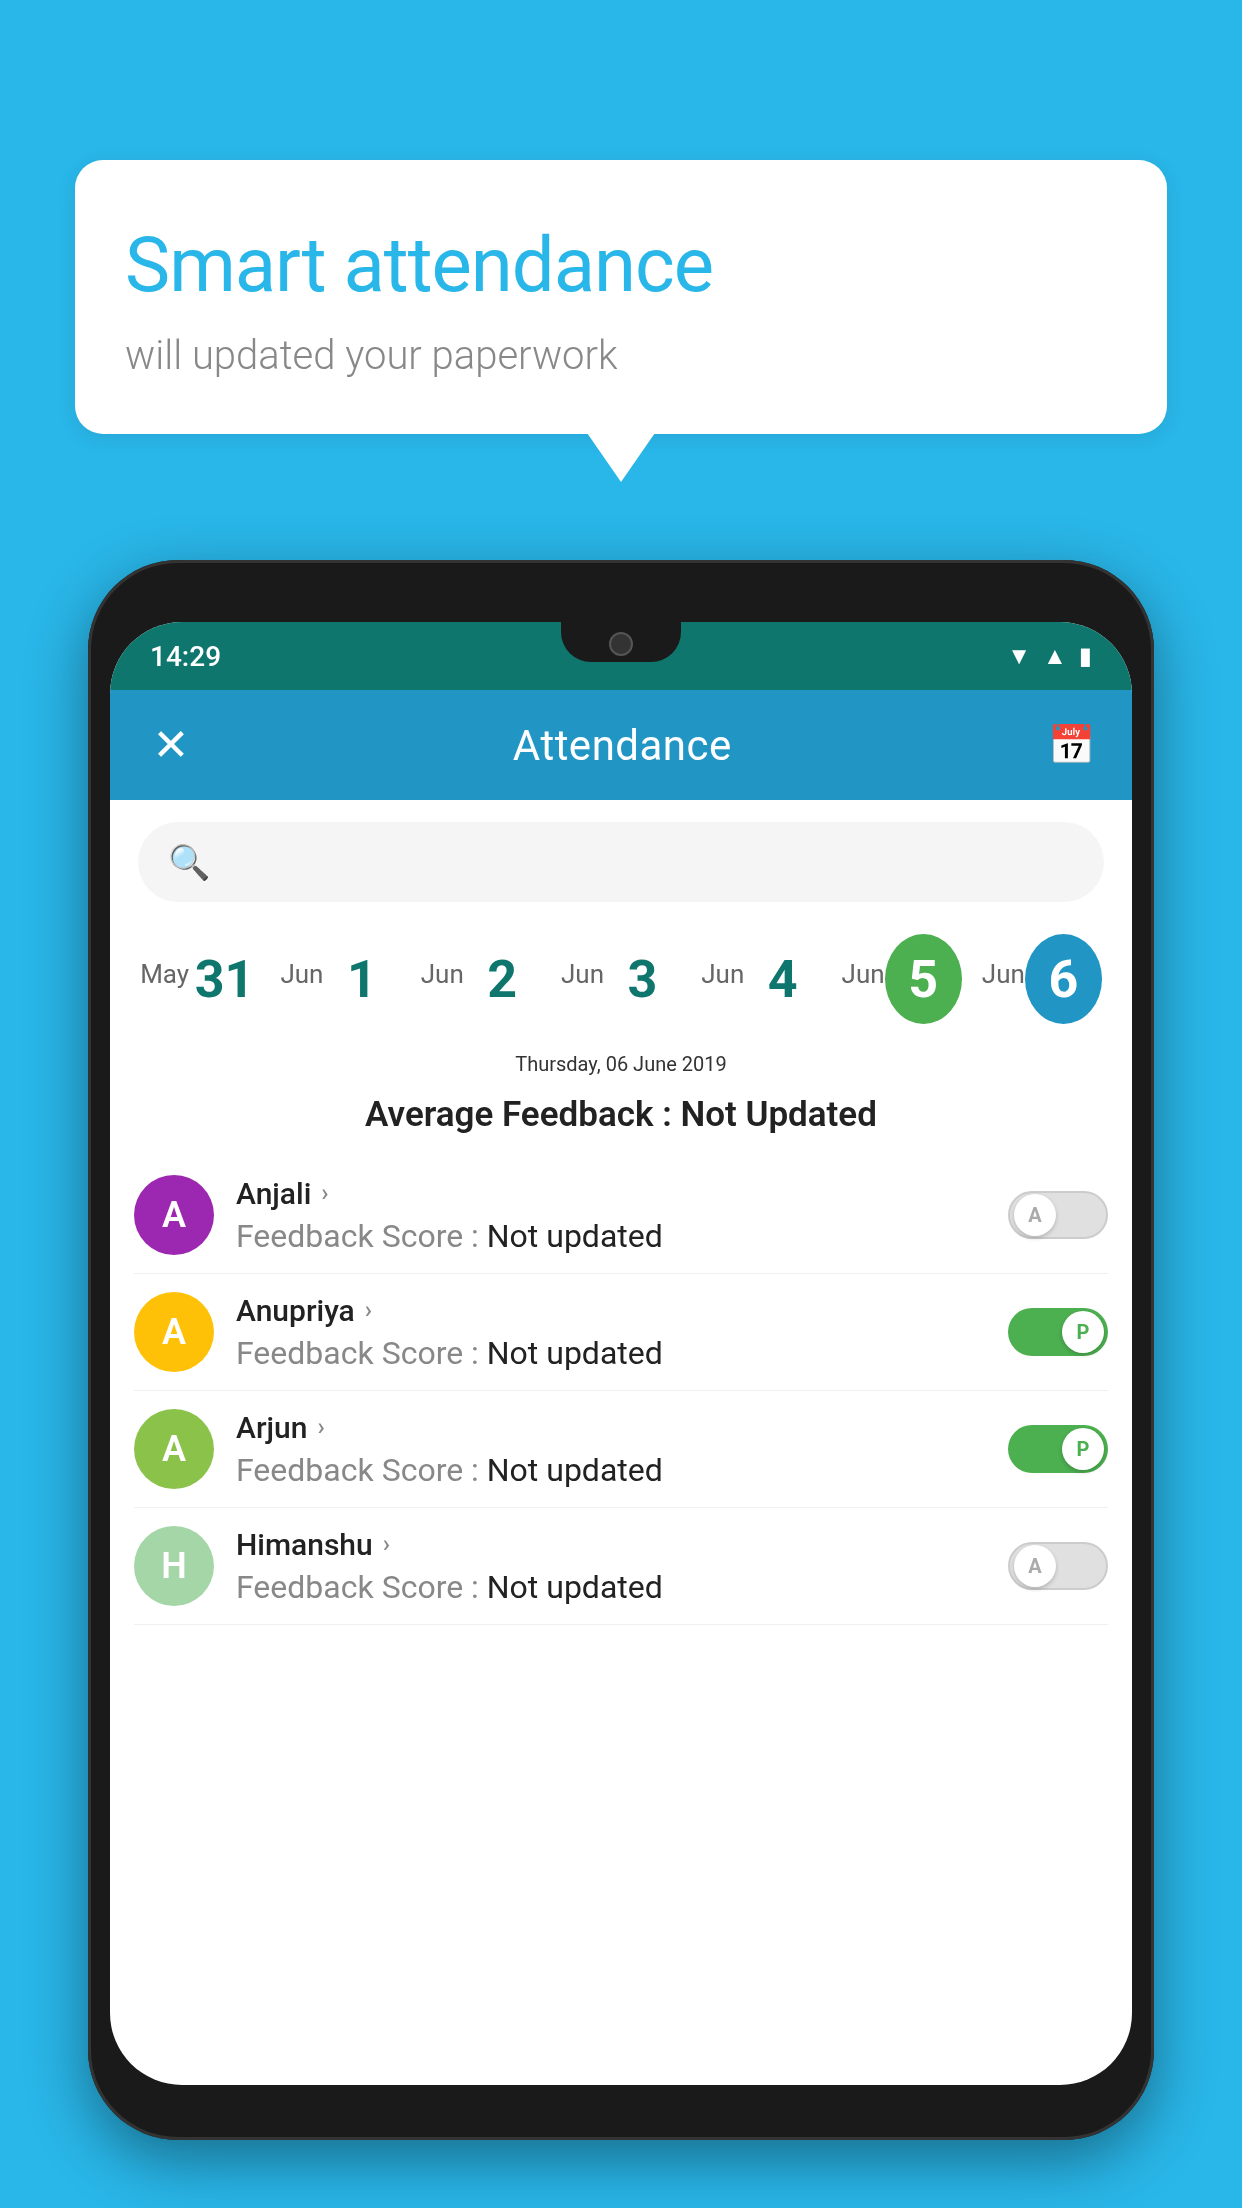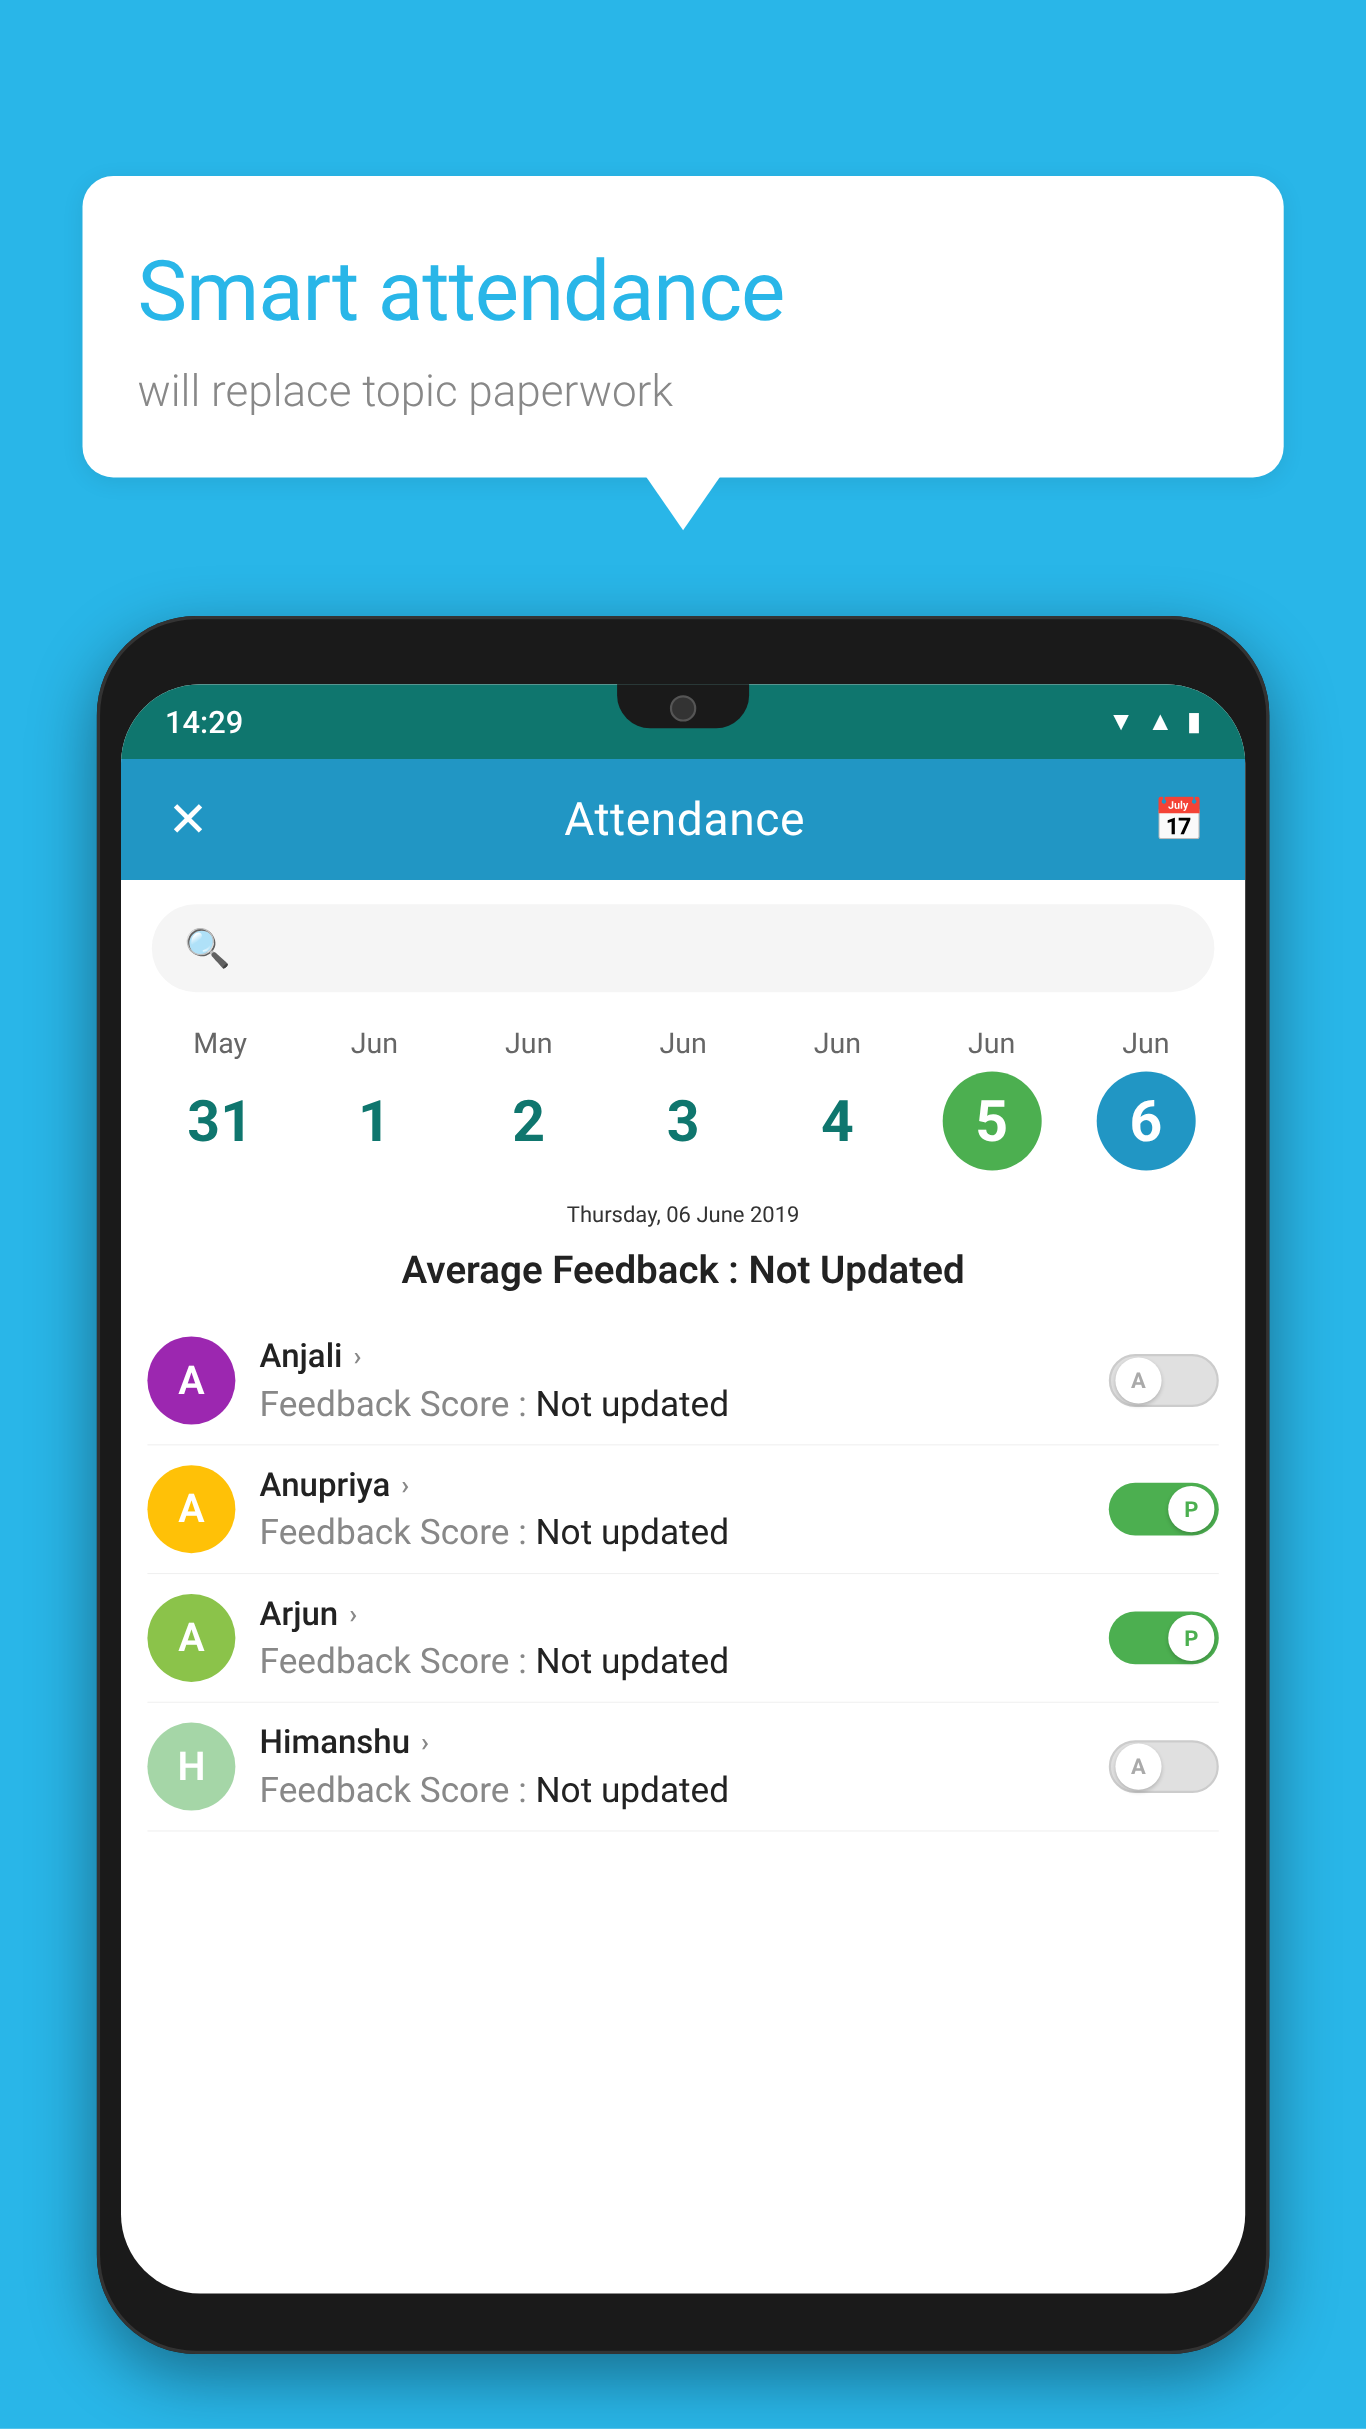--- a/index.html
+++ b/index.html
@@ -150,21 +150,21 @@
 
     
     .calendar-strip {
       padding: 10px 20px 0;
       display: flex;
       align-items: center;
       justify-content: space-around;
     }
     .cal-day {
       display: flex;
-      flex-direction: column;
+      flex-direction: row;
       align-items: center;
       width: 120px;
     }
     .cal-month {
       font-size: 26px;
       color: #666;
       margin-bottom: 10px;
     }
     .cal-num {
       font-size: 52px;
@@ -330,21 +330,21 @@
       border-radius: 50%;
       border: 2px solid #555;
       z-index: 11;
     }
   </style>
 </head>
 <body>
 
 <div class="speech-bubble">
   <div class="speech-bubble-title">Smart attendance</div>
-  <div class="speech-bubble-subtitle">will replace topic paperwork</div>
+  <div class="speech-bubble-subtitle">will updated your paperwork</div>
 </div>
 
 <div class="phone-outer">
 
   <div class="phone-notch"></div>
   <div class="phone-camera"></div>
 
   <div class="phone-screen">
 
     <div class="status-bar">

